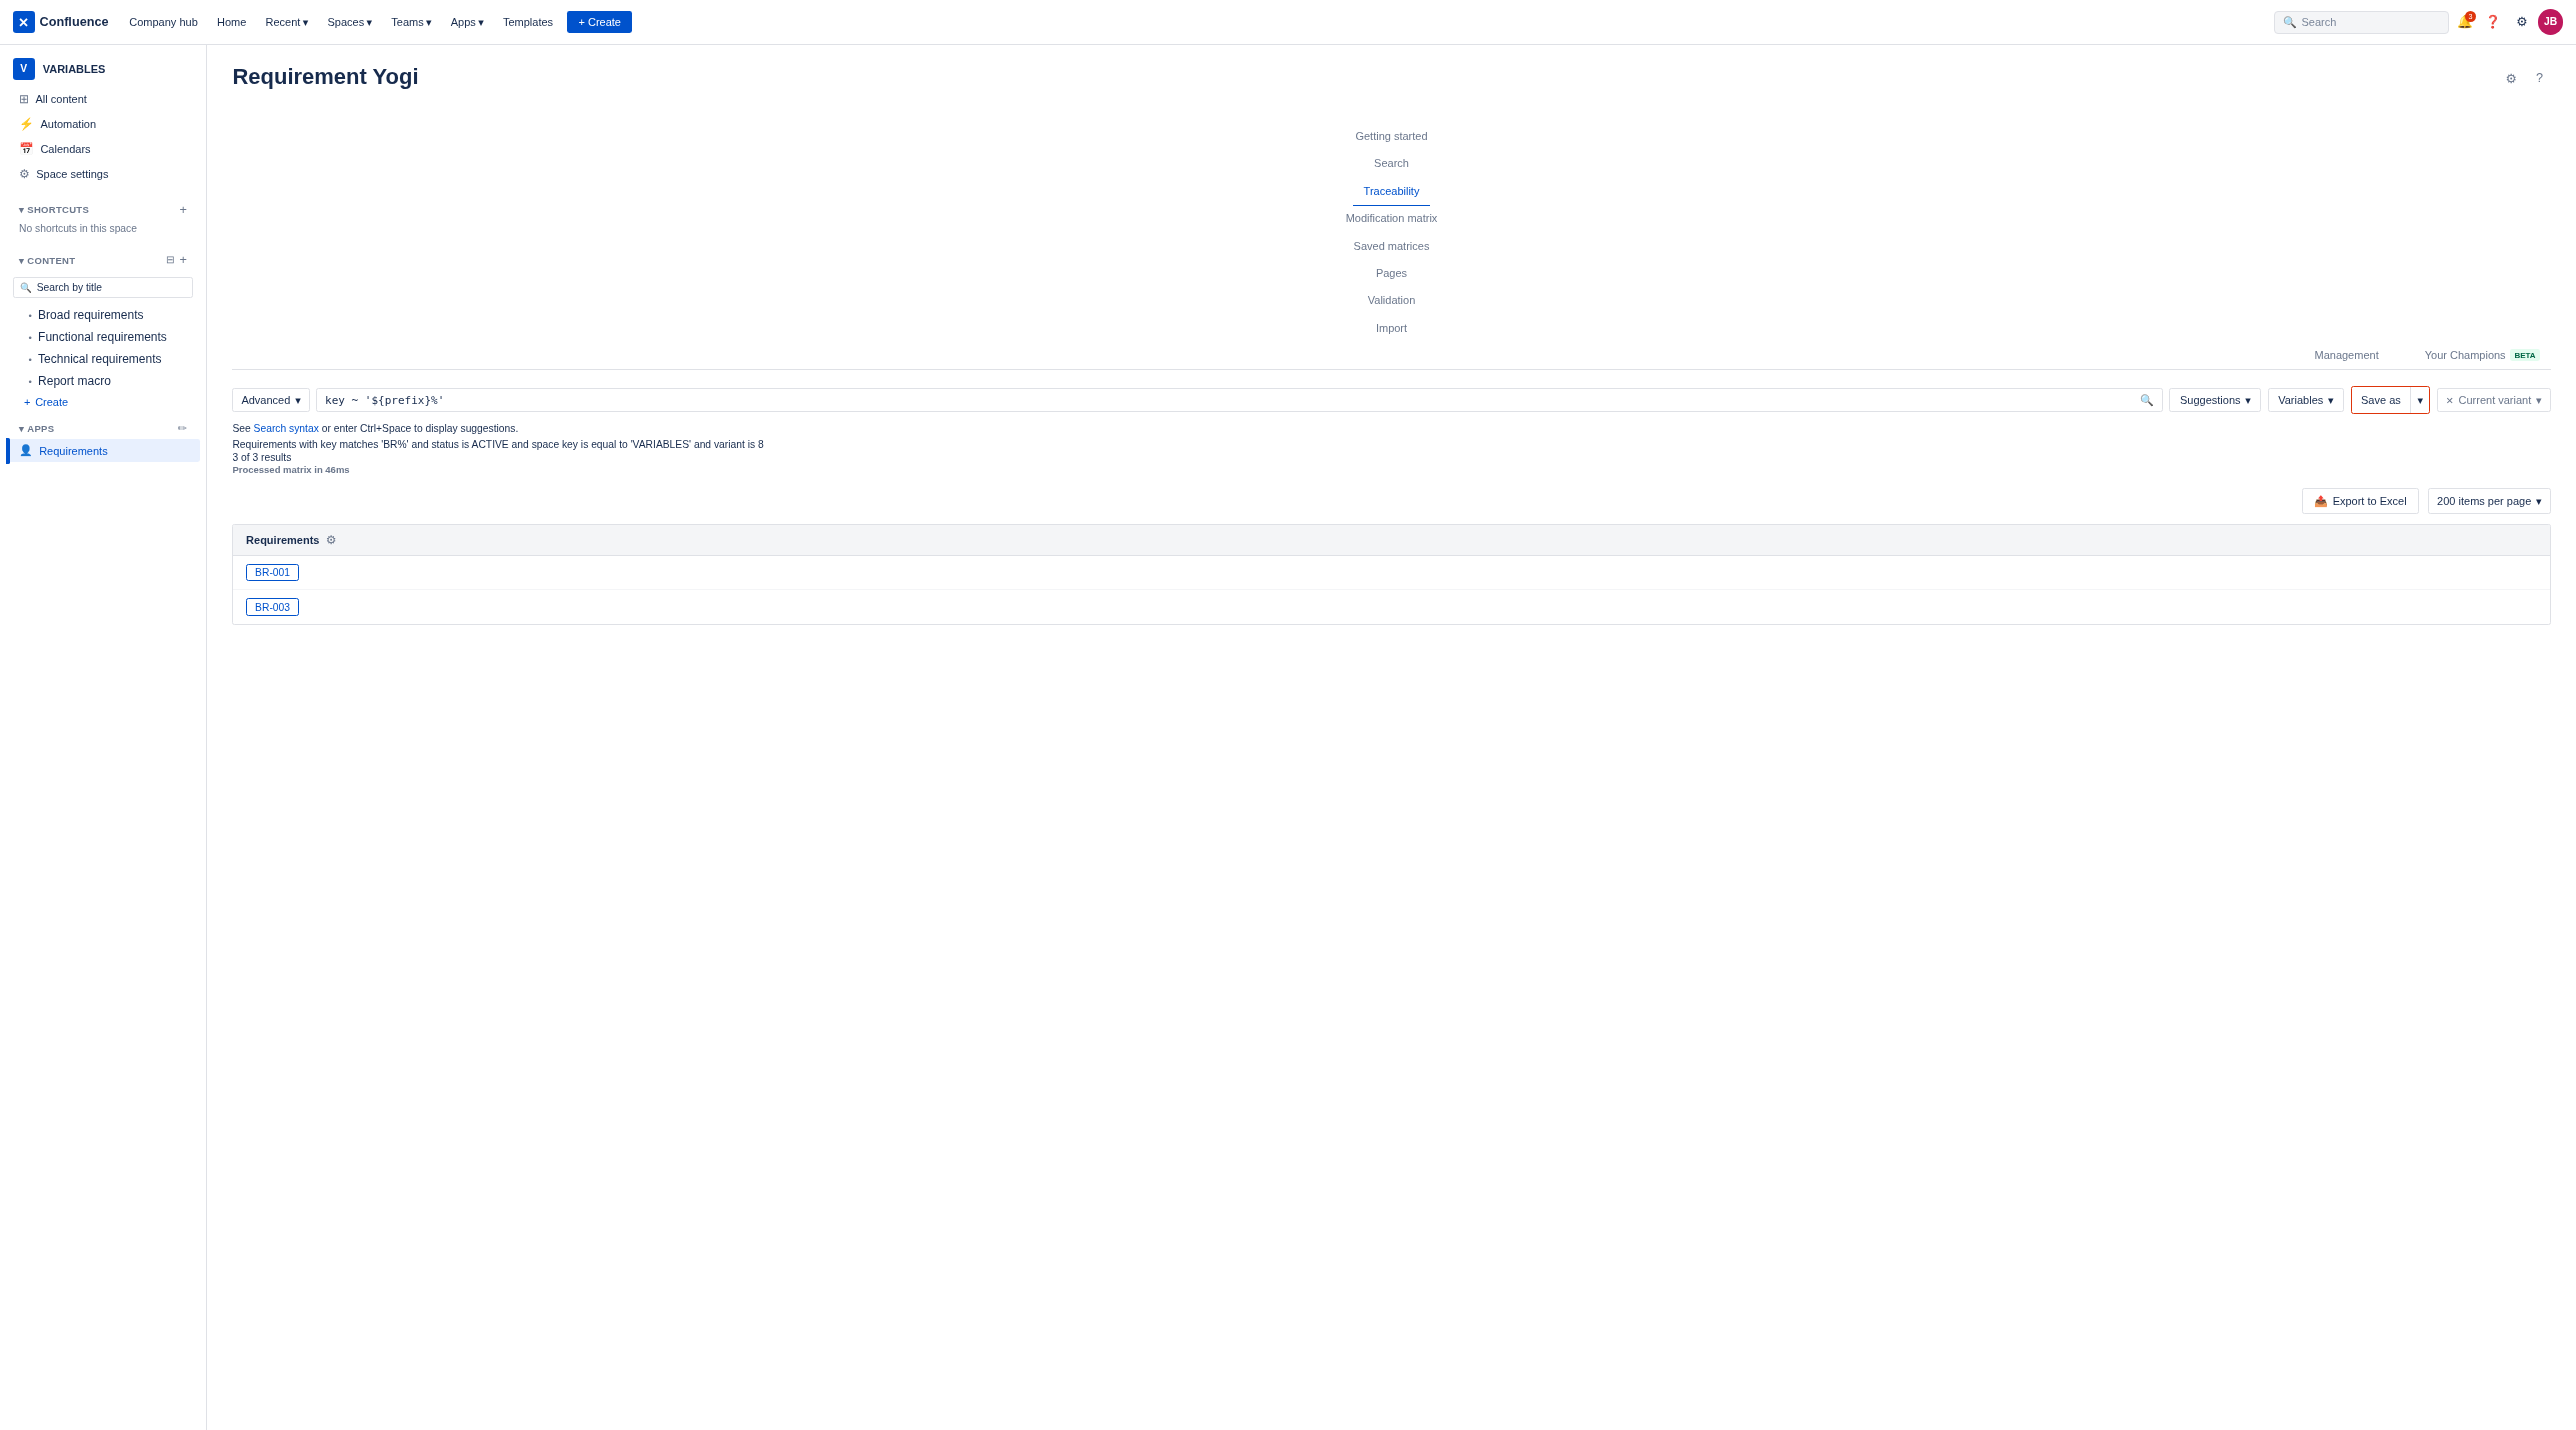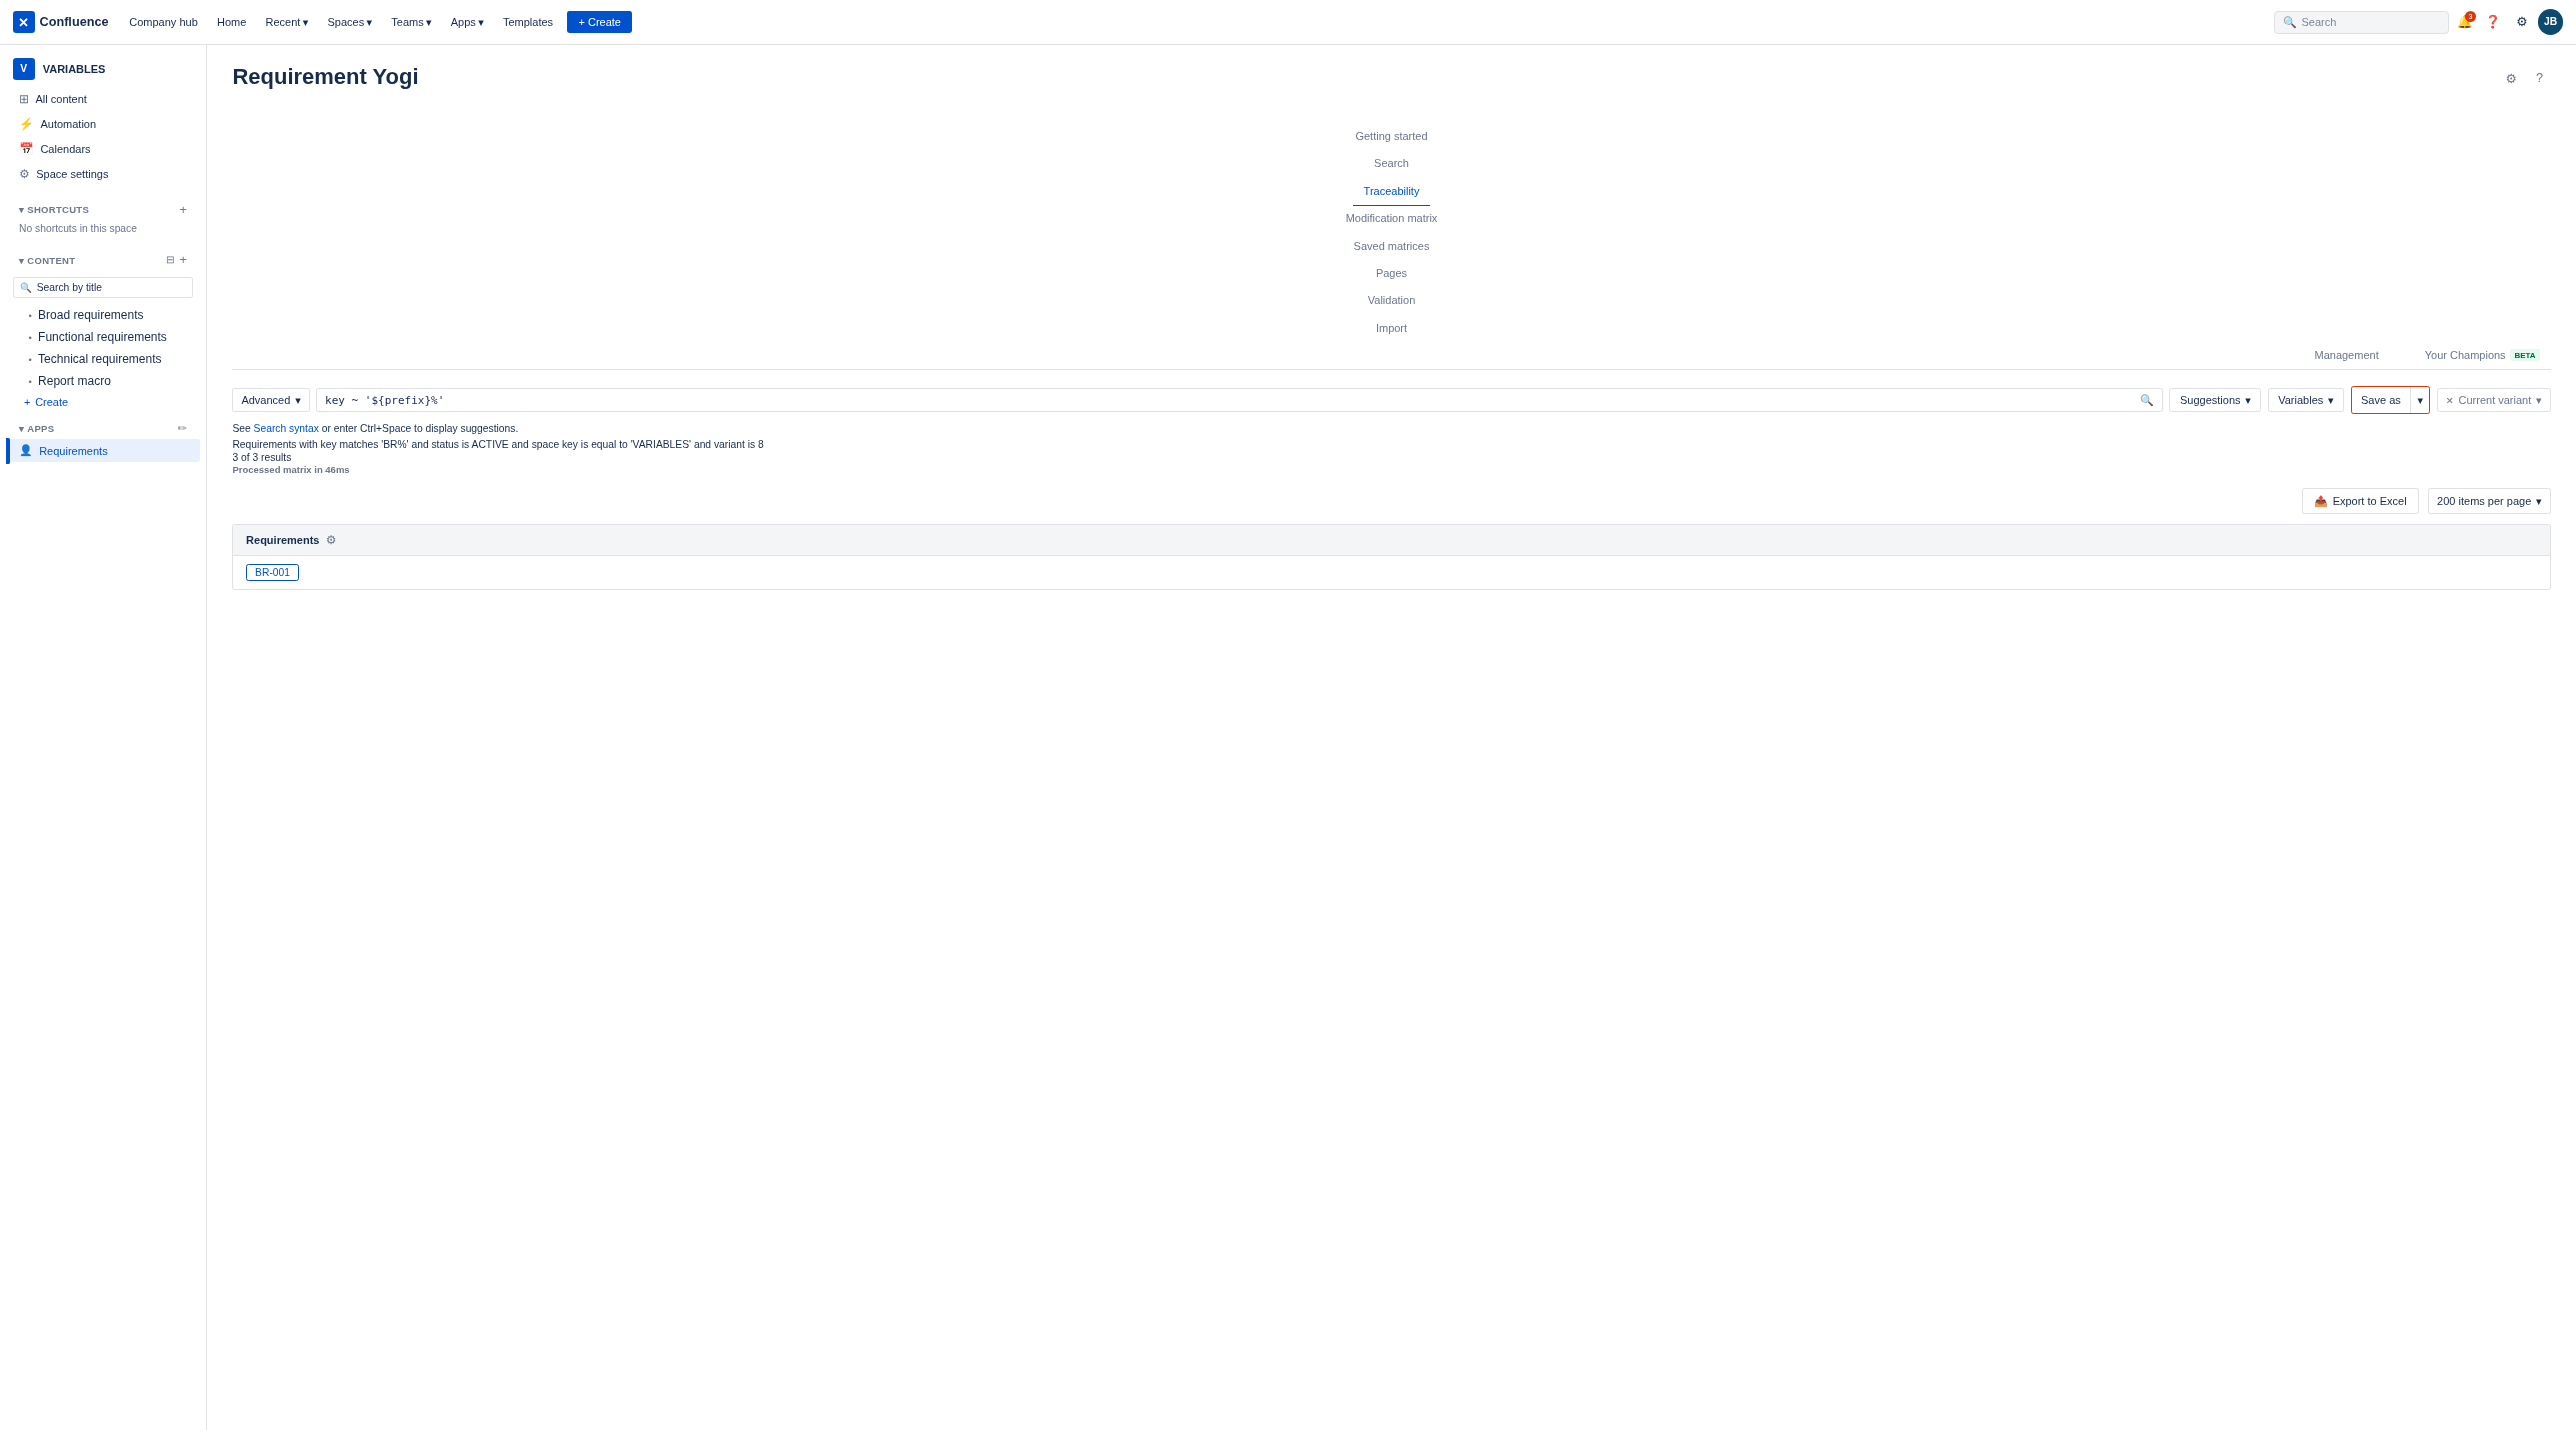--- a/index.html
+++ b/index.html
@@ -84,21 +84,21 @@
       font-size: 7.2px;
       border-radius: 8px;
       padding: 0 3.2px;
       min-width: 11px;
       height: 11px;
       display: flex; align-items: center; justify-content: center;
     }
     .nav-avatar {
       width: 25.4px; height: 25.4px;
       border-radius: 50%;
-      background: #0c4a6e;
+      background: #be185d;
       color: #fff;
       display: flex; align-items: center; justify-content: center;
       font-size: 10.3px; font-weight: 600;
       cursor: pointer;
     }
 
     
     .layout {
       display: flex;
       margin-top: 45px;
@@ -750,16 +750,19 @@
     </div>
 
     <div class="req-table">
       <div class="req-table-header">
         <span class="req-table-header-title">Requirements</span>
         <span class="req-gear">⚙</span>
       </div>
       <div class="req-row">
         <span class="req-badge">BR-001</span>
       </div>
+      <div class="req-row">
+        <span class="req-badge">BR-003</span>
+      </div>
     </div>
   </main>
 </div>
 
 
 </body></html>

